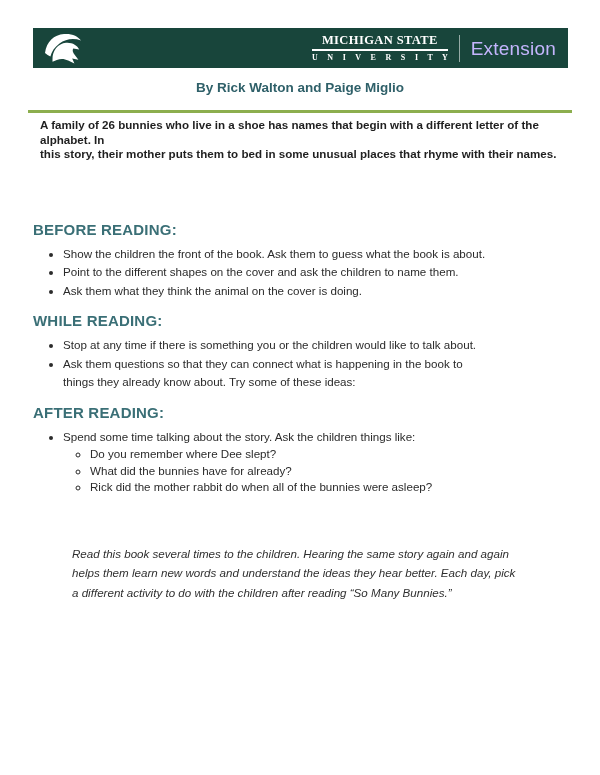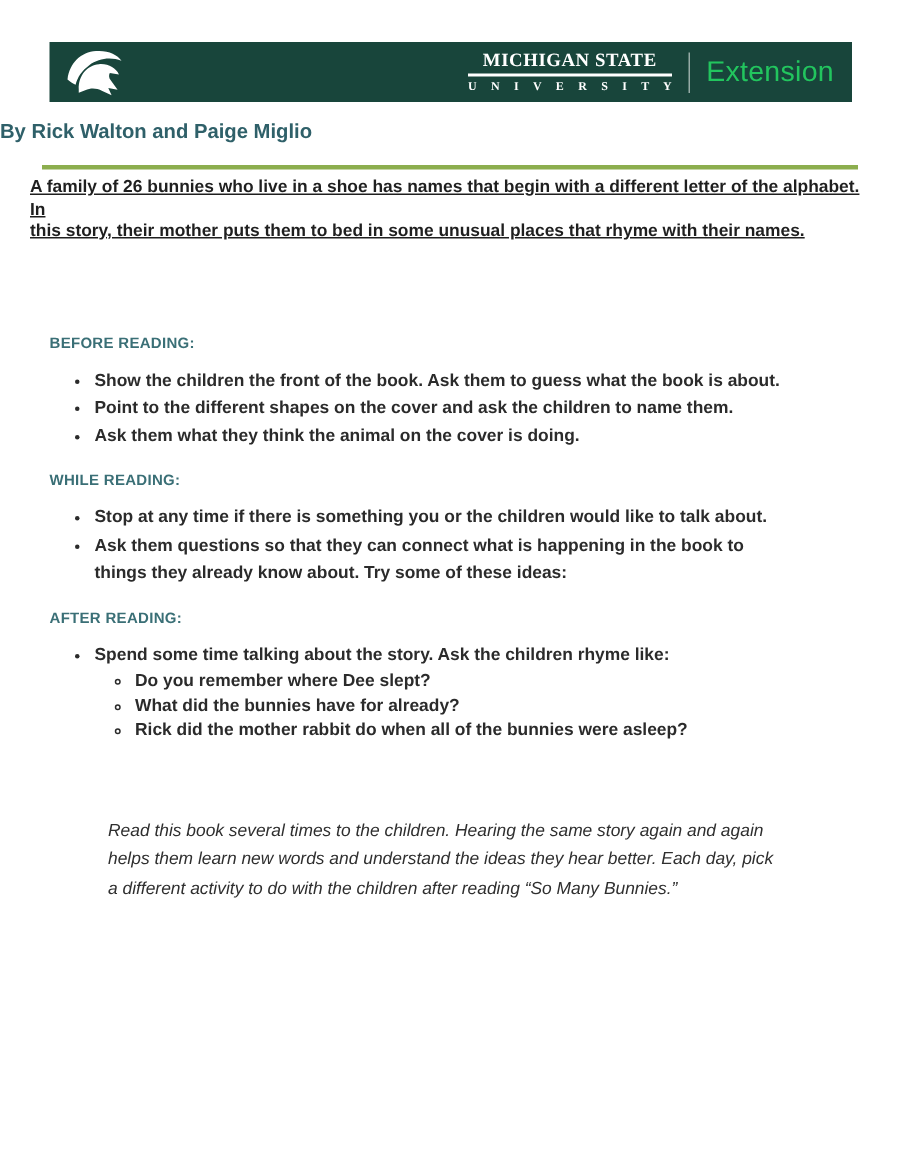--- a/index.html
+++ b/index.html
@@ -21,55 +21,55 @@
   .wordmark { color:#fff; font-family:"Liberation Serif", serif; text-align:center; }
   .wm-top {
     font-size:12.5px; font-weight:bold; letter-spacing:0.4px;
     padding-bottom:2px; border-bottom:2px solid #fff; white-space:nowrap; line-height:13px;
   }
   .wm-bottom {
     font-size:8px; font-weight:bold; letter-spacing:3.8px;
     margin-top:2px; margin-right:-3.8px; white-space:nowrap; line-height:9px;
   }
   .divider { width:1px; height:27px; background:rgba(255,255,255,0.55); }
-  .extension { color:#22c55e; font-size:19px; line-height:19px; letter-spacing:0.2px; }
+  .extension { color:#c4b5fd; font-size:19px; line-height:19px; letter-spacing:0.2px; }
 
   
   h1.title {
     margin:25px 0 0; text-align:center;
     font-size:16px; line-height:17px; font-weight:bold; letter-spacing:0.3px;
     color:var(--accent_green,#8CAE4E);
   }
   h2.byline {
-    margin:13px 0 0; text-align:left;
+    margin:13px 0 0; text-align:center;
     font-size:13.5px; line-height:14px; font-weight:bold;
     color:var(--byline_teal,#2F6069);
   }
   hr.rule {
     margin:15px 28px 0; border:0; height:3px;
     background:var(--accent_green,#8CAE4E);
   }
   p.intro {
-    margin:5px 27px 0 20px; font-size:11.6px; font-weight:bold;
-    line-height:14.5px; color:#1f1f1f; white-space:pre-line;text-decoration:underline;
+    margin:5px 27px 0 40px; font-size:11.6px; font-weight:bold;
+    line-height:14.5px; color:#1f1f1f; white-space:pre-line;
   }
 
   
   section.s1 { margin-top:61px; }
   h3.sec-head {
-    margin:0 0 8px 33px; font-size:10px; line-height:14px; font-weight:bold;
+    margin:0 0 8px 33px; font-size:15px; line-height:14px; font-weight:bold;
     letter-spacing:0.2px; color:var(--heading_teal,#3A6F76);
   }
   section.s2 h3.sec-head, section.s3 h3.sec-head { margin-top:14px; }
   ul.main {
     list-style:disc; margin:0; padding:0 30px 0 63px;
     font-size:11.6px; color:#2b2b2b;
   }
   ul.main > li { line-height:18.5px; }
-  .li-text { white-space:pre-line;font-weight:bold; }
+  .li-text { white-space:pre-line; }
   ul.sub {
     list-style:circle; margin:0; padding-left:27px;
     font-size:11.6px; color:#2b2b2b;
   }
   ul.sub > li { line-height:16.5px; }
 
   p.closing {
     margin:48px 80px 0 72px; font-size:11.6px; line-height:19.5px;
     color:#2f2f2f; white-space:pre-line;font-style:italic;
   }
@@ -118,21 +118,21 @@
         <span class="li-text">Ask them questions so that they can connect what is happening in the book to
 things they already know about.  Try some of these ideas:</span>
       </li>
     </ul>
   </section>
 
   <section class="s3">
     <h3 class="sec-head">AFTER READING:</h3>
     <ul class="main">
       <li>
-        <span class="li-text">Spend some time talking about the story.  Ask the children rhyme like:</span>
+        <span class="li-text">Spend some time talking about the story.  Ask the children things like:</span>
         <ul class="sub">
           <li><span class="li-text">Do you remember where Dee slept?</span></li>
           <li><span class="li-text">What did the bunnies have for already?</span></li>
           <li><span class="li-text">Rick did the mother rabbit do when all of the bunnies were asleep?</span></li>
         </ul>
       </li>
     </ul>
   </section>
 
   <p class="closing">Read this book several times to the children. Hearing the same story again and again

